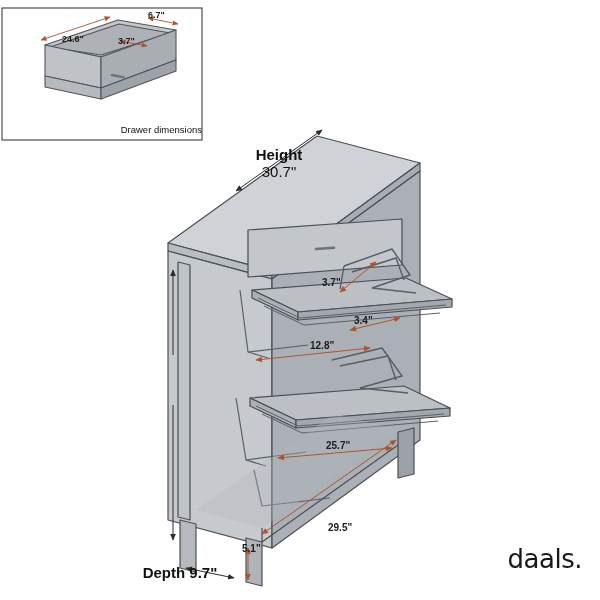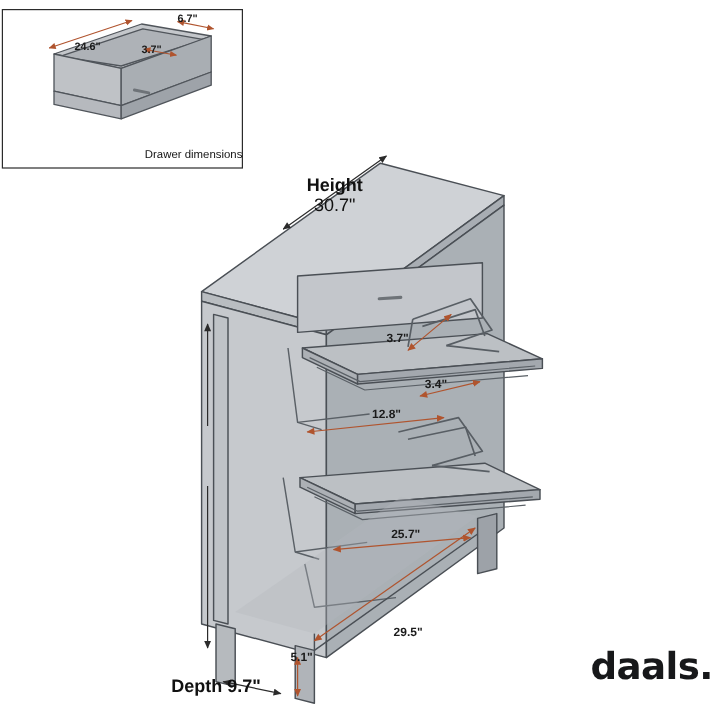--- a/index.html
+++ b/index.html
@@ -29,24 +29,24 @@
     position:absolute;
     font-size:9.5px;
     color:#111;
     text-align:right;
     width:200px;
     left:2px;
     top:124px;
   }
   #brand{
     position:absolute;
-    right:6px;bottom:26px;
+    right:18px;bottom:26px;
     font-family:"DejaVu Sans", sans-serif;
-    font-size:31px;
-    font-weight:bold;
+    font-size:26px;
+    font-weight:normal;
     letter-spacing:-0.5px;
     color:#17181a;
   }
   #brand .dot{color:#17181a;}
 </style>
 </head>
 <body>
 
 <div id="stage">
 

